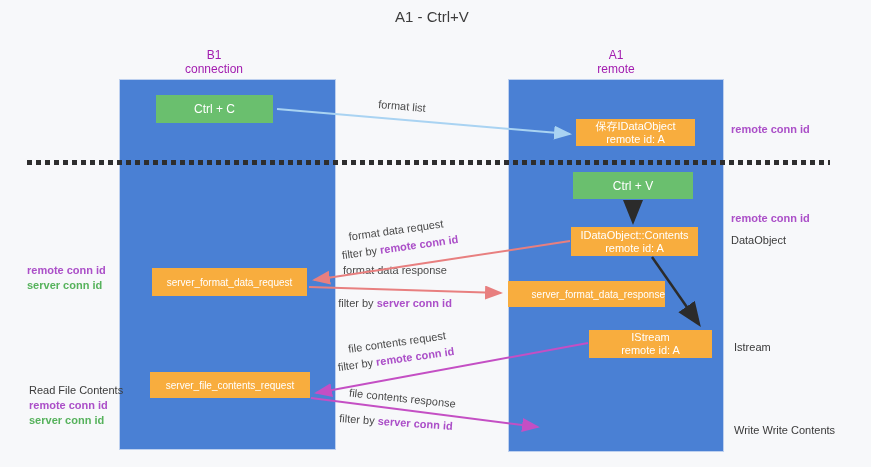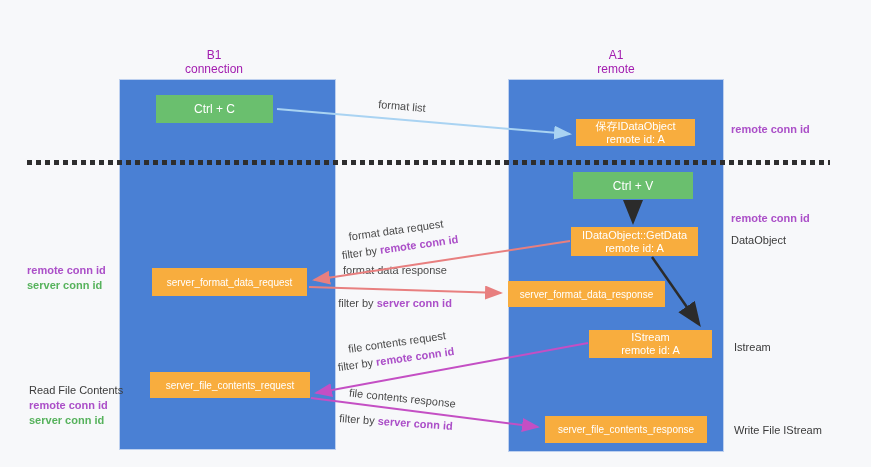--- a/index.html
+++ b/index.html
@@ -25,21 +25,21 @@
           flex-direction:column; justify-content:center; z-index:4; }
   .green  { background:#6abf6e; font-size:12px; }
   .orange { background:#f8ad3e; font-size:10px; }
   .two { font-size:11px; line-height:13px; }
 
   #n-ctrlc   { left:156px; top:95px;  width:117px; height:28px; }
   #n-save    { left:576px; top:119px; width:119px; height:27px; }
   #n-ctrlv   { left:573px; top:172px; width:120px; height:27px; }
   #n-getdata { left:571px; top:227px; width:127px; height:29px; }
   #n-freq    { left:152px; top:268px; width:155px; height:28px; }
-  #n-fresp   { left:508px; top:281px; width:157px; height:26px; }
+  #n-fresp   { left:508px; top:281px; width:157px; height:26px;text-align:right; }
   #n-istream { left:589px; top:330px; width:123px; height:28px; }
   #n-creq    { left:150px; top:372px; width:160px; height:26px; }
   #n-cresp   { left:545px; top:416px; width:162px; height:27px; }
 
   .flbl { position:absolute; font-size:11px; color:#4a4a4a; white-space:nowrap;
           text-align:center; z-index:5; }
   .purple { color:#ab4fc8; font-weight:bold; }
   .greentx { color:#56b25c; font-weight:bold; }
   .sideblk { position:absolute; font-size:11px; line-height:15px; white-space:nowrap; z-index:5; }
   .dark { color:#3a3a3a; }
@@ -63,20 +63,21 @@
   #sl-r5    { left:734px; top:423px; }
 
   svg.arrows { position:absolute; left:0; top:0; z-index:6; pointer-events:none; }
 </style>
 </head>
 <body>
 
 <div id="canvas">
 
   <div class="title">
+    <div>A1 - Ctrl+V</div>
   </div>
 
   <div class="ll-header" id="hdr-b1">
     <div>B1</div>
     <div>connection</div>
   </div>
   <div class="ll-header" id="hdr-a1">
     <div>A1</div>
     <div>remote</div>
   </div>
@@ -93,44 +94,41 @@
   <div class="node orange two" id="n-save">
     <div>保存IDataObject</div>
     <div>remote id: A</div>
   </div>
 
   <div class="node green" id="n-ctrlv">
     <div>Ctrl + V</div>
   </div>
 
   <div class="node orange two" id="n-getdata">
-    <div>IDataObject::GetData</div>
+    <div>IDataObject::Contents</div>
     <div>remote id: A</div>
   </div>
 
   <div class="node orange" id="n-freq">
     <div>server_format_data_request</div>
   </div>
 
   <div class="node orange" id="n-fresp">
     <div>server_format_data_response</div>
   </div>
 
   <div class="node orange two" id="n-istream">
     <div>IStream</div>
     <div>remote id: A</div>
   </div>
 
   <div class="node orange" id="n-creq">
     <div>server_file_contents_request</div>
   </div>
 
-  <div class="node orange" id="n-cresp">
-    <div>server_file_contents_response</div>
-  </div>
 
   <div class="flbl" id="fl-formatlist">format list</div>
   <div class="flbl" id="fl-fdreq">format data request</div>
   <div class="flbl" id="fl-fbrem1"><span>filter by </span><span class="purple">remote conn id</span></div>
   <div class="flbl" id="fl-fdresp">format data response</div>
   <div class="flbl" id="fl-fbsrv1"><span>filter by </span><span class="purple">server conn id</span></div>
   <div class="flbl" id="fl-fcreq">file contents request</div>
   <div class="flbl" id="fl-fbrem2"><span>filter by </span><span class="purple">remote conn id</span></div>
   <div class="flbl" id="fl-fcresp">file contents response</div>
   <div class="flbl" id="fl-fbsrv2"><span>filter by </span><span class="purple">server conn id</span></div>
@@ -142,21 +140,21 @@
   <div class="sideblk" id="sl-left2">
     <div class="dark">Read File Contents</div>
     <div class="purple">remote conn id</div>
     <div class="greentx">server conn id</div>
   </div>
 
   <div class="sideblk purple" id="sl-r1">remote conn id</div>
   <div class="sideblk purple" id="sl-r2">remote conn id</div>
   <div class="sideblk dark" id="sl-r3">DataObject</div>
   <div class="sideblk dark" id="sl-r4">Istream</div>
-  <div class="sideblk dark" id="sl-r5">Write File IStream</div>
+  <div class="sideblk dark" id="sl-r5">Write Write Contents</div>
 
   <svg class="arrows" width="871" height="467" viewBox="0 0 871 467">
     <defs>
       <marker id="mblue" markerWidth="9" markerHeight="8" refX="8" refY="3.5" orient="auto">
         <path d="M0,0 L9,3.5 L0,7 Z" fill="#a9d3f2"></path>
       </marker>
       <marker id="msalmon" markerWidth="9" markerHeight="8" refX="8" refY="3.5" orient="auto">
         <path d="M0,0 L9,3.5 L0,7 Z" fill="#e87f7f"></path>
       </marker>
       <marker id="mmagenta" markerWidth="9" markerHeight="8" refX="8" refY="3.5" orient="auto">

